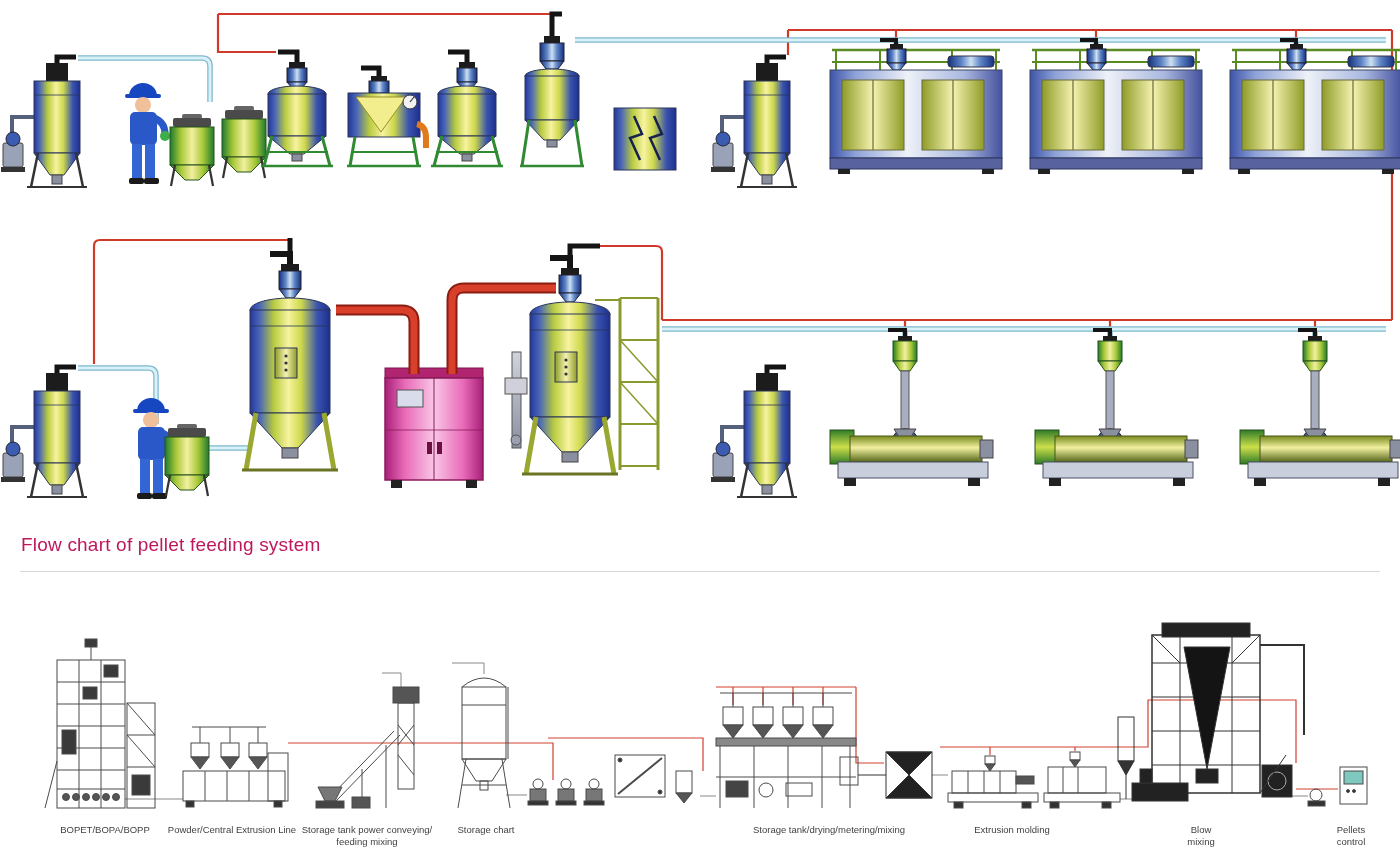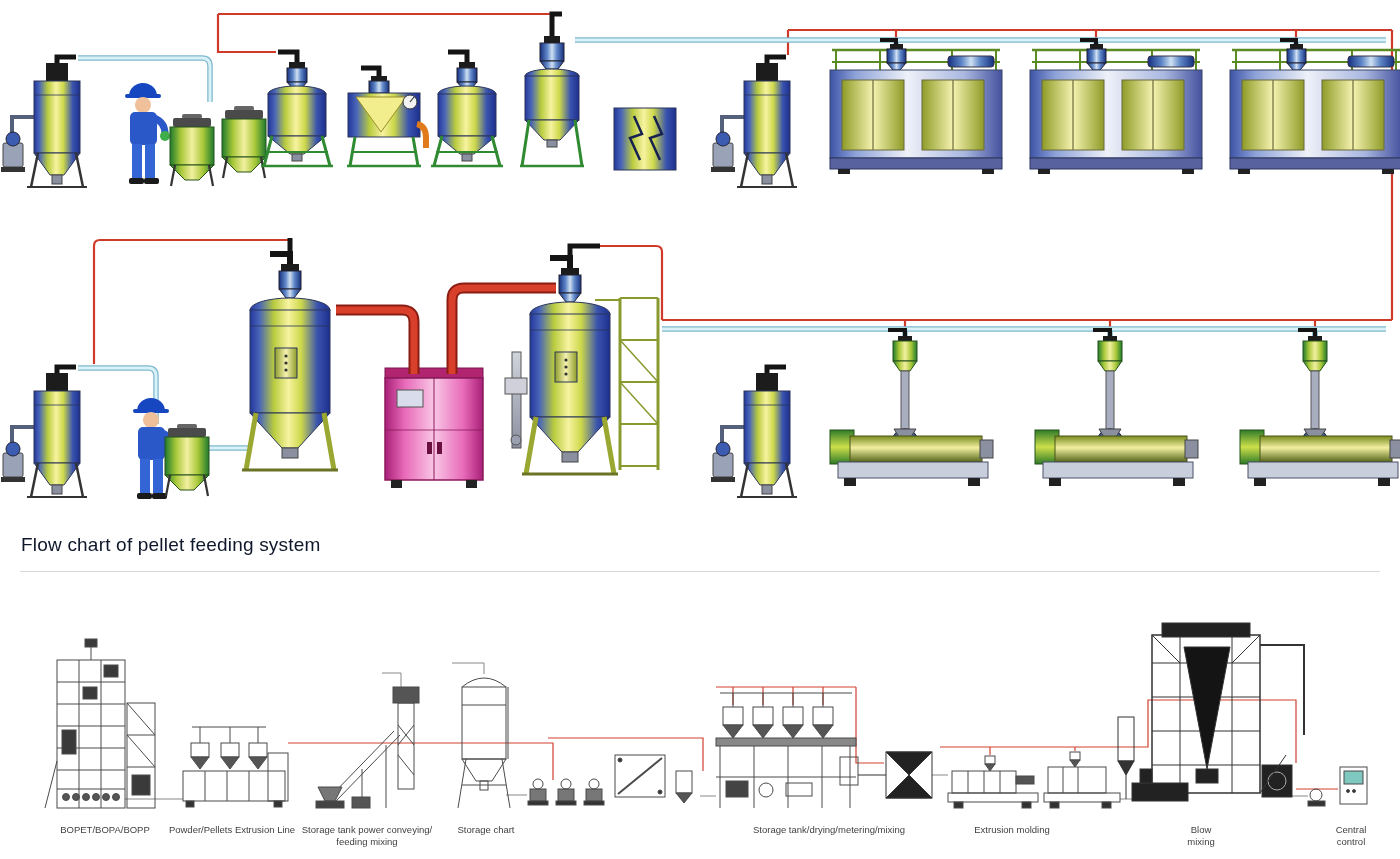--- a/index.html
+++ b/index.html
@@ -1,20 +1,20 @@
 <!DOCTYPE html>
 <html><head>
 <meta charset="utf-8">
 <style>
   *{margin:0;padding:0;box-sizing:border-box}
   html,body{width:1400px;height:859px;background:#ffffff;font-family:"Liberation Sans",sans-serif;overflow:hidden}
   .page{position:relative;width:1400px;height:859px;background:#fff}
   .top-svg{position:absolute;left:0;top:0}
   .bottom-svg{position:absolute;left:0;top:575px}
-  .heading{position:absolute;left:21px;top:534px;font-size:19px;color:#0f172a;letter-spacing:.2px}
+  .heading{position:absolute;left:21px;top:534px;font-size:19px;color:#be185d;letter-spacing:.2px}
   .divider{position:absolute;left:20px;top:571px;width:1360px;height:1px;background:#d8d8d8}
   .labels{position:absolute;left:0;top:824px;width:1116px;height:30px}
   .lbl{position:absolute;transform:translateX(-50%);font-size:9.5px;color:#3f3f3f;text-align:center;white-space:pre-line;line-height:1.25}
 </style>
 </head>
 <body>
 
 <div class="page">
 
   <svg class="top-svg" width="1400" height="520" viewBox="0 0 1400 520">
@@ -492,23 +492,23 @@
         <rect x="1340" y="192" width="27" height="37"></rect>
         <rect x="1344" y="196" width="19" height="13" fill="#7fc8c0"></rect>
         <circle cx="1348" cy="216" r="1.5" fill="#333"></circle>
           <circle cx="1354" cy="216" r="1.5" fill="#333"></circle>
       </g>
     </g>
   </svg>
 
   <div class="labels">
     <div class="lbl" style="left:105px">BOPET/BOPA/BOPP</div>
-    <div class="lbl" style="left:232px">Powder/Pellets Extrusion Line</div>
+    <div class="lbl" style="left:232px">Powder/Central Extrusion Line</div>
     <div class="lbl" style="left:367px">Storage tank power conveying/
 feeding mixing</div>
     <div class="lbl" style="left:486px">Storage chart</div>
     <div class="lbl" style="left:829px">Storage tank/drying/metering/mixing</div>
     <div class="lbl" style="left:1012px">Extrusion molding</div>
     <div class="lbl" style="left:1201px">Blow mixing</div>
-    <div class="lbl" style="left:1351px">Central control</div>
+    <div class="lbl" style="left:1351px">Pellets control</div>
   </div>
 
 </div>
 
 </body></html>

